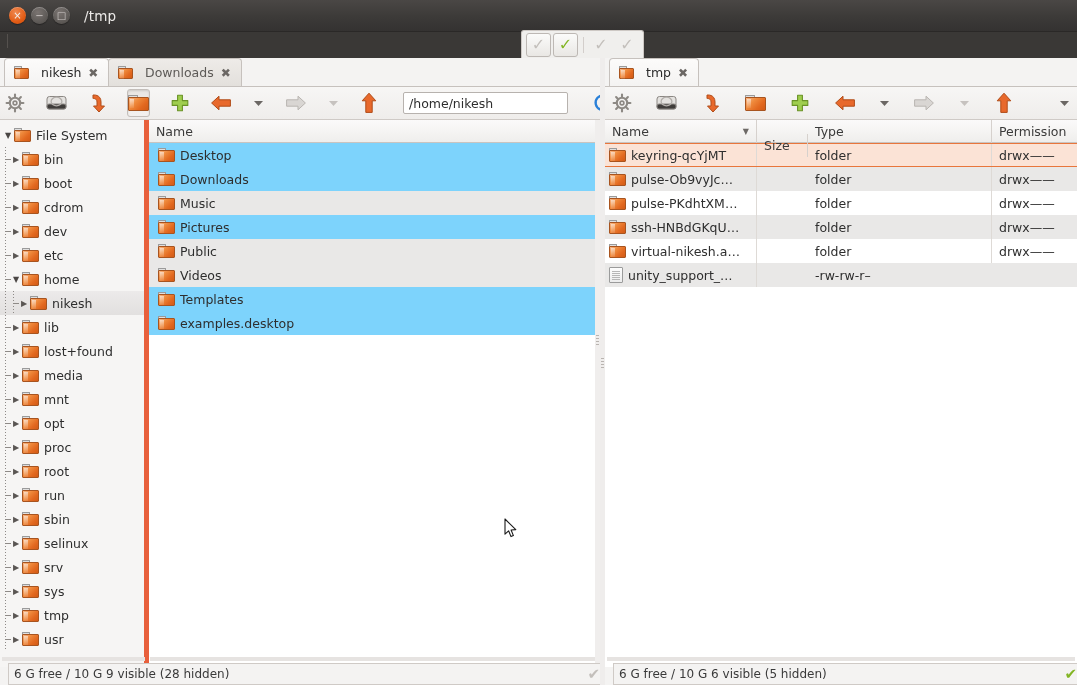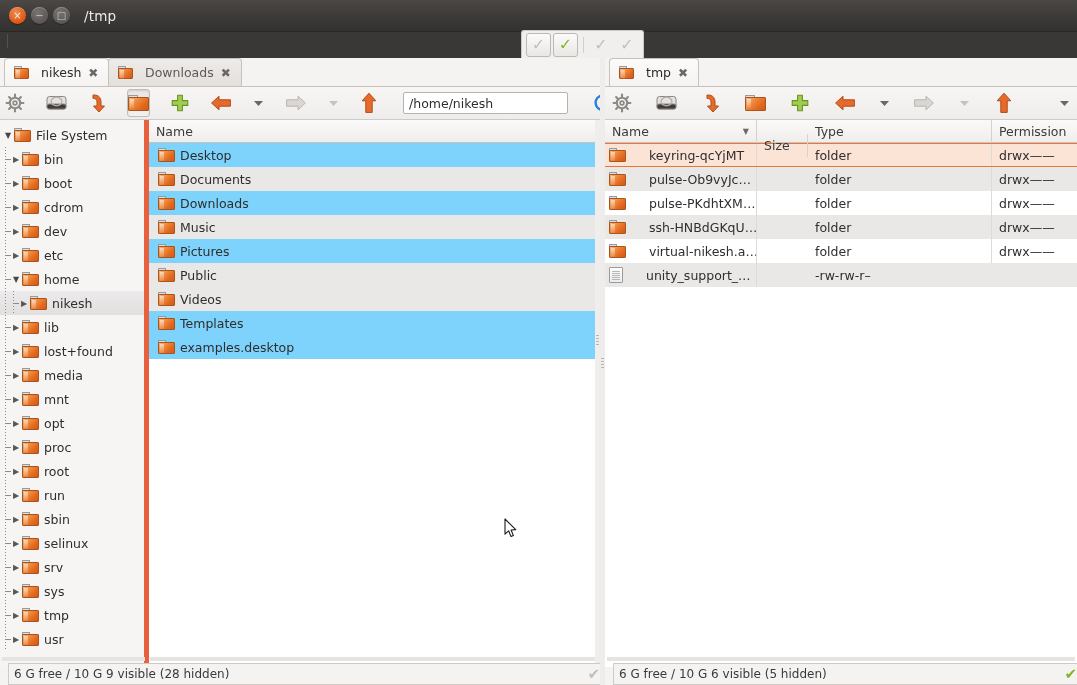--- a/index.html
+++ b/index.html
@@ -124,21 +124,21 @@
   .lrow{ height:24px; display:flex; align-items:center; font-size:12.5px; padding-left:4px;}
   .lrow.alt{ background:#e9e8e7; }
   .lrow.plain{ background:#7dd3fc; }
 
   
   .rrow{ height:24px; display:flex; align-items:stretch; font-size:12.5px; }
   .rrow.alt{ background:#e9e8e7; }
   .rrow.plain{ background:#ffffff; }
   .rrow.sel{ background:#fbe3d6; border-top:1px solid #e8763c; border-bottom:1px solid #e8763c; }
   .rc{ display:flex; align-items:center; padding:0 7px; white-space:nowrap; overflow:hidden;
-       border-right:1px solid #dedad6;gap:18px;}
+       border-right:1px solid #dedad6;}
   .rc.last{ border-right:none; }
   .rc.num{ justify-content:flex-end; }
 
   
   .c-name{ width:152px; padding-left:4px; }
   .c-size{ width:51px;margin-top:29px; }
   .c-type{ width:184px; }
   .c-perm{ width:85px; }
 
   
@@ -505,27 +505,20 @@
           <span>Name</span>
         </div>
       </div>
       <div class="lrow plain">
           <span class="fico" style="margin-left:5px;">
             <i class="tab0"></i>
             <i class="body0"></i>
           </span>
           <span>Desktop</span>
         </div>
-      <div class="lrow alt">
-          <span class="fico" style="margin-left:5px;">
-            <i class="tab0"></i>
-            <i class="body0"></i>
-          </span>
-          <span>Documents</span>
-        </div>
       <div class="lrow plain">
           <span class="fico" style="margin-left:5px;">
             <i class="tab0"></i>
             <i class="body0"></i>
           </span>
           <span>Downloads</span>
         </div>
       <div class="lrow alt">
           <span class="fico" style="margin-left:5px;">
             <i class="tab0"></i>

